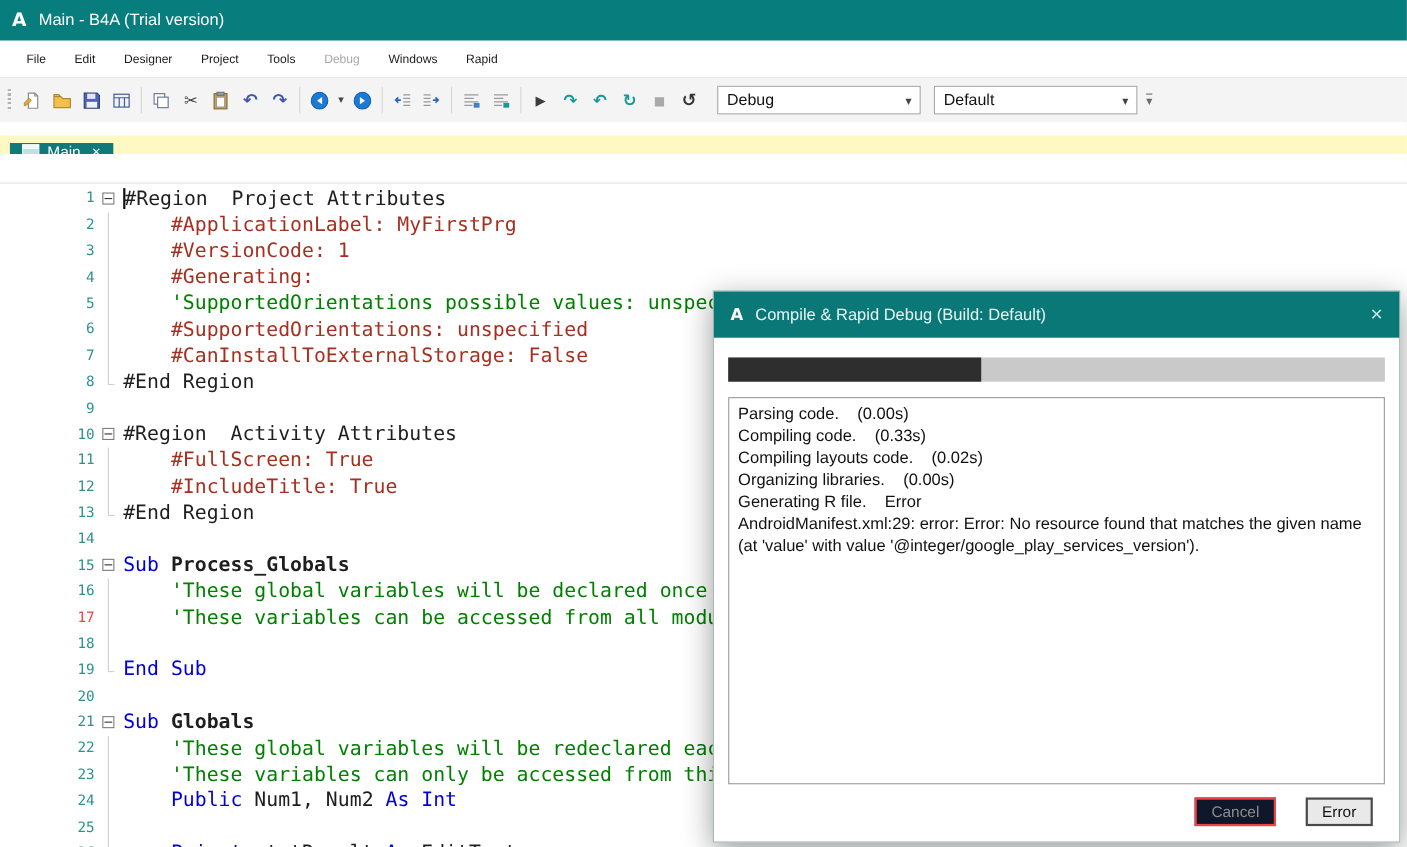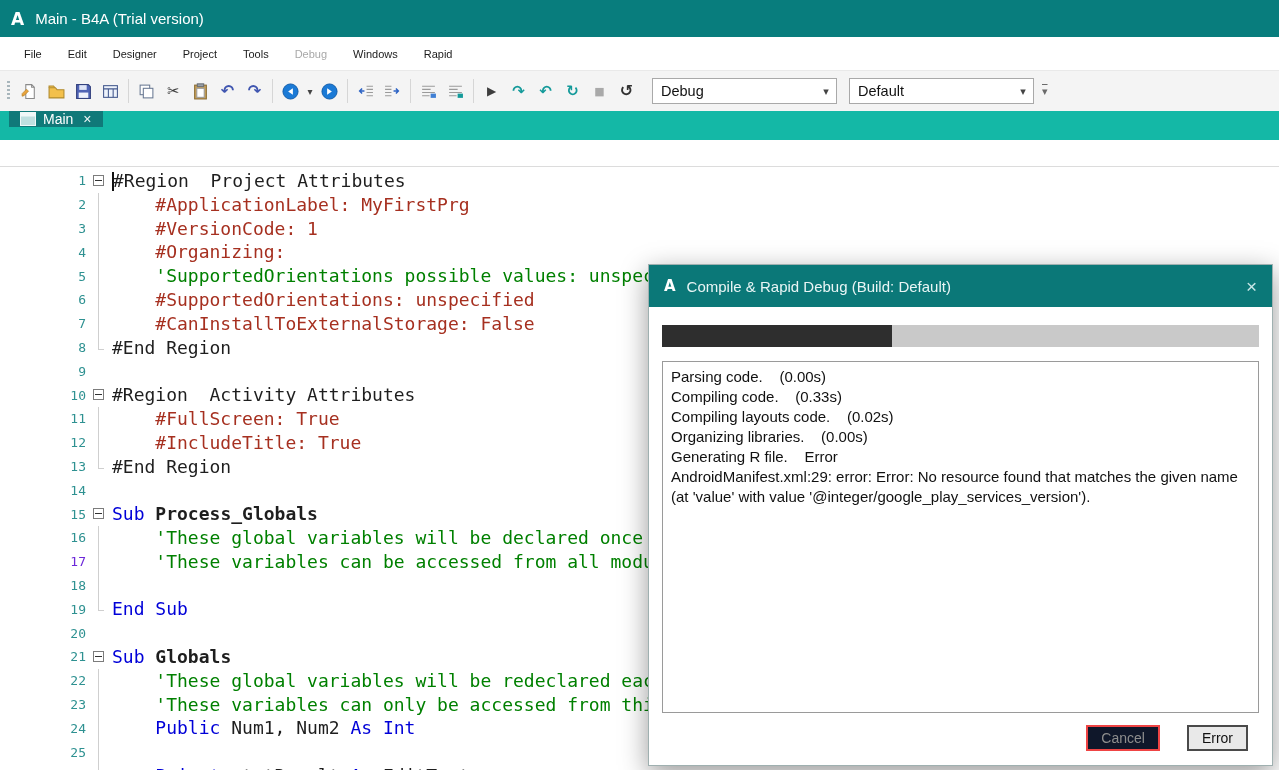--- a/index.html
+++ b/index.html
@@ -34,22 +34,22 @@
   .g-restart{color:#333;font-weight:bold;font-size:16px;}
   .sep{width:1px;height:24px;background:#d6d6d6;margin:0 4px;flex:0 0 auto;}
   .navcaret{width:12px;text-align:center;color:#444;font-size:10px;}
   .combo{width:185px;height:26px;border:1px solid #a9a9a9;background:#fff;display:flex;
          align-items:center;margin-left:12px;flex:0 0 auto;box-sizing:border-box;}
   .combo-text{flex:1;padding-left:8px;font-size:14.5px;color:#111;}
   .combo-caret{width:20px;text-align:center;color:#444;font-size:11px;}
   .overflow{margin-left:8px;color:#6a6a6a;font-size:11px;text-decoration:overline;}
 
   
-  .tabstrip{position:absolute;top:111px;left:0;right:0;height:29px;background:#14b8a6;
-            display:flex;align-items:flex-start;padding-left:9px;}
+  .tabstrip{position:absolute;top:123px;left:0;right:0;height:29px;background:#fef9c3;
+            display:flex;align-items:center;padding-left:9px;}
   .tab{background:#107979;display:flex;align-items:center;gap:7px;padding:0 11px;color:#fff;font-size:14px;}
   .tab-ic{width:16px;height:14px;}
   .tab-close{font-size:14px;color:#eef6f6;margin-left:3px;line-height:1;}
 
   
   .editor-top{position:absolute;top:140px;left:0;right:0;height:27px;background:#fff;border-bottom:1px solid #dcdcdc;box-sizing:border-box;}
   .editor{position:absolute;top:167px;left:0;right:0;bottom:0;background:#fff;overflow:hidden;padding-top:2px;}
   .code-line{height:23.8px;display:flex;align-items:center;}
   .ln{flex:0 0 86px;text-align:right;font-family:"DejaVu Sans Mono",monospace;font-size:13px;}
   .fold{flex:0 0 26px;height:100%;position:relative;}
@@ -261,21 +261,21 @@
           <span class="code-text"><span style="color: rgb(166, 48, 32);">    #ApplicationLabel: MyFirstPrg</span></span>
         </div>
         <div class="code-line">
           <span class="ln" style="color: rgb(46, 145, 145);">3</span>
           <span class="fold fold-mid"></span>
           <span class="code-text"><span style="color: rgb(166, 48, 32);">    #VersionCode: 1</span></span>
         </div>
         <div class="code-line">
           <span class="ln" style="color: rgb(46, 145, 145);">4</span>
           <span class="fold fold-mid"></span>
-          <span class="code-text"><span style="color: rgb(166, 48, 32);">    #Organizing: </span></span>
+          <span class="code-text"><span style="color: rgb(166, 48, 32);">    #Generating: </span></span>
         </div>
         <div class="code-line">
           <span class="ln" style="color: rgb(46, 145, 145);">5</span>
           <span class="fold fold-mid"></span>
           <span class="code-text"><span style="color: rgb(0, 128, 0);">    'SupportedOrientations possible values: unspecified, landscape or portrait.</span></span>
         </div>
         <div class="code-line">
           <span class="ln" style="color: rgb(46, 145, 145);">6</span>
           <span class="fold fold-mid"></span>
           <span class="code-text"><span style="color: rgb(166, 48, 32);">    #SupportedOrientations: unspecified</span></span>
@@ -328,21 +328,21 @@
             <i class="foldbox"></i>
           </span>
           <span class="code-text"><span style="color: rgb(0, 0, 216);">Sub </span><span style="color: rgb(30, 30, 30); font-weight: bold;">Process_Globals</span></span>
         </div>
         <div class="code-line">
           <span class="ln" style="color: rgb(46, 145, 145);">16</span>
           <span class="fold fold-mid"></span>
           <span class="code-text"><span style="color: rgb(0, 128, 0);">    'These global variables will be declared once when the application starts.</span></span>
         </div>
         <div class="code-line">
-          <span class="ln" style="color: #6d28d9;">17</span>
+          <span class="ln" style="color: #ef4444;">17</span>
           <span class="fold fold-mid"></span>
           <span class="code-text"><span style="color: rgb(0, 128, 0);">    'These variables can be accessed from all modules.</span></span>
         </div>
         <div class="code-line">
           <span class="ln" style="color: rgb(46, 145, 145);">18</span>
           <span class="fold fold-mid"></span>
           <span class="code-text"></span>
         </div>
         <div class="code-line">
           <span class="ln" style="color: rgb(46, 145, 145);">19</span>

